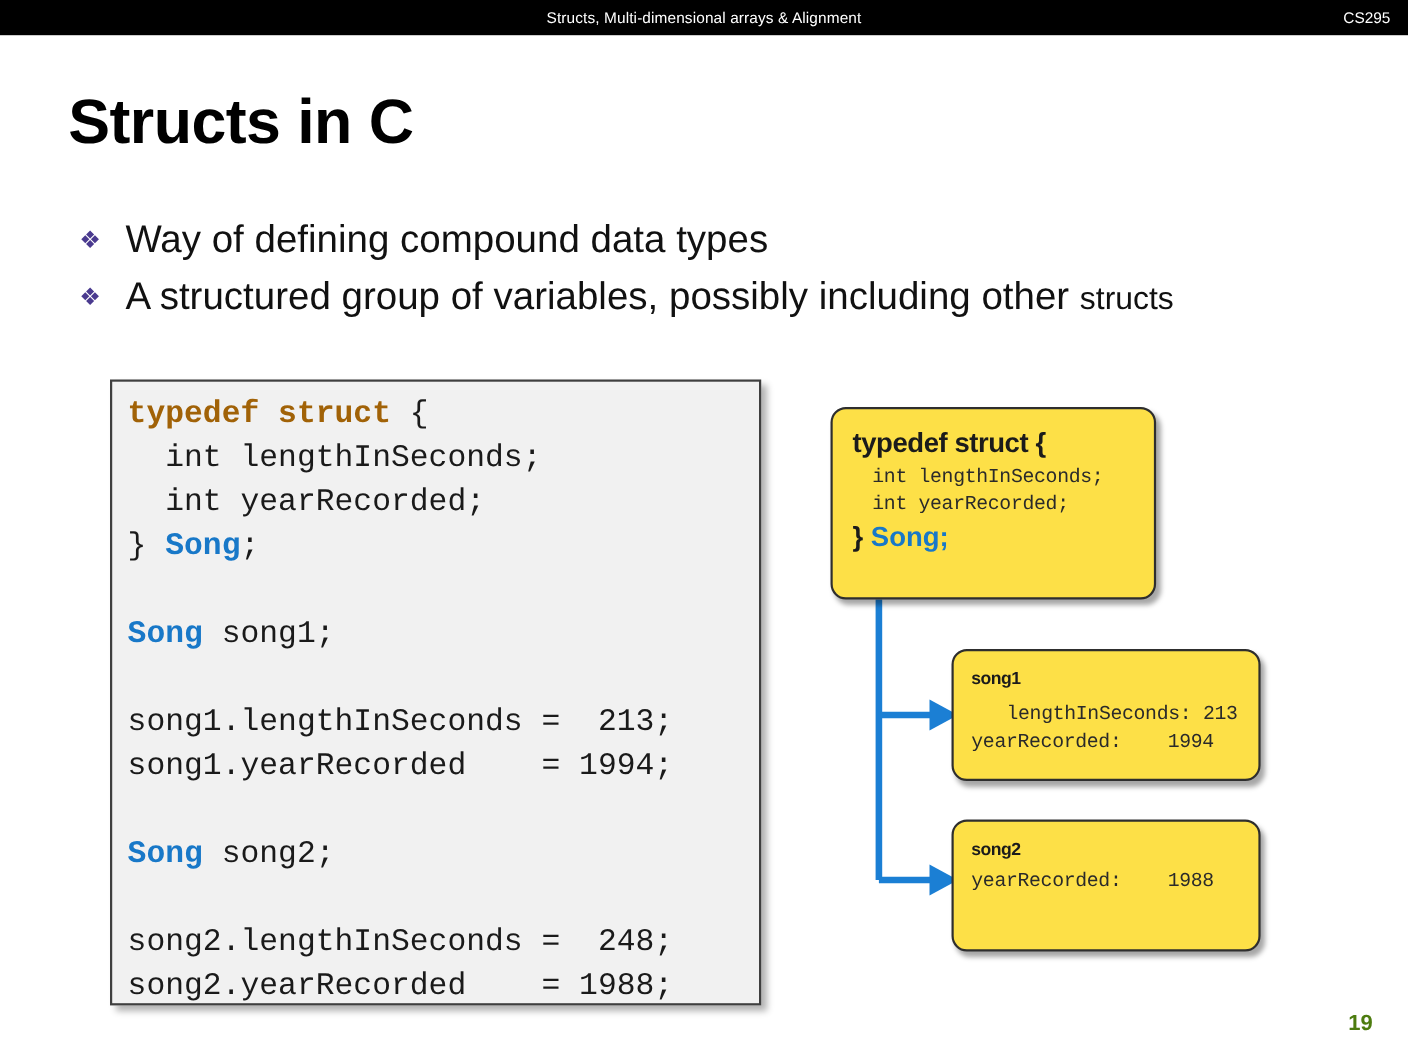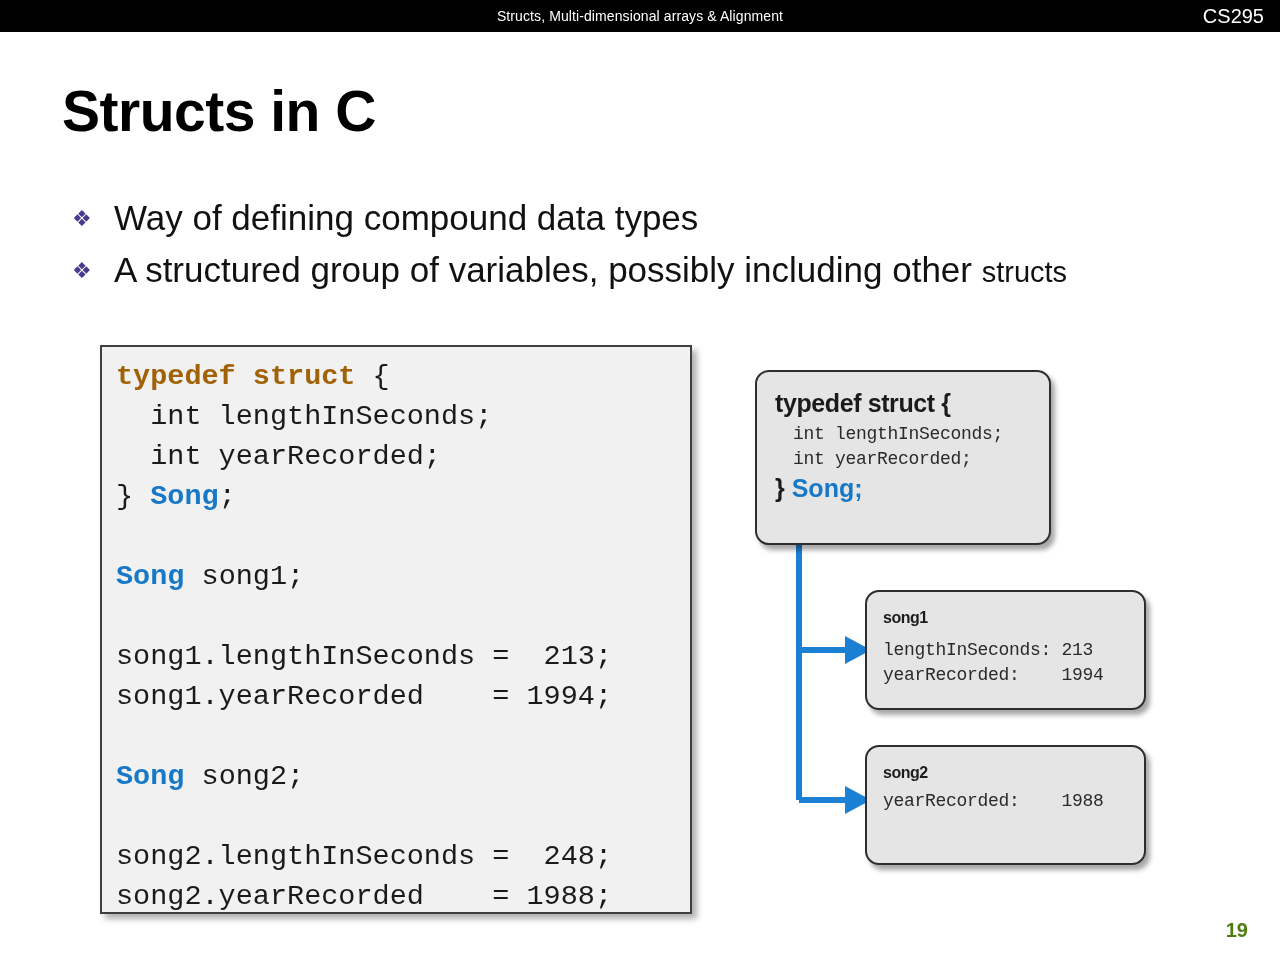--- a/index.html
+++ b/index.html
@@ -36,21 +36,21 @@
     font-family: "Liberation Sans", sans-serif;
     letter-spacing: 0.1px;
   }
   .header-course {
     position: absolute;
     right: 16px;
     top: 0;
     height: 32px;
     line-height: 32px;
     color: #ffffff;
-    font-size: 20px;
+    font-size: 14px;
     font-family: "Liberation Sans", sans-serif;
   }
 
   
   .slide-title {
     position: absolute;
     left: 62px;
     top: 78px;
     font-size: 57px;
     font-weight: bold;
@@ -128,21 +128,21 @@
   
   .diagram {
     position: absolute;
     left: 745px;
     top: 360px;
     width: 420px;
     height: 510px;
   }
   .dbox {
     position: absolute;
-    background: #e5e5e5;
+    background: #fde047;
     border: 2px solid #2e2e2e;
     border-radius: 14px;
     box-shadow: 4px 5px 5px rgba(0,0,0,0.35);
     box-sizing: border-box;
   }
   .dbox-typedef {
     left: 10px;
     top: 10px;
     width: 296px;
     height: 175px;
@@ -264,21 +264,21 @@
 
   <div class="dbox dbox-typedef">
     <div class="d-head-bold">typedef struct {</div>
     <div class="d-mono" style="margin-left:18px; margin-top:4px;">int lengthInSeconds;</div>
     <div class="d-mono" style="margin-left:18px;">int yearRecorded;</div>
     <div class="d-close"><span>} </span><span class="type">Song;</span></div>
   </div>
 
   <div class="dbox dbox-song dbox-song1">
     <div class="d-song-title">song1</div>
-    <div class="d-mono" style="margin-top:4px;">lengthInSeconds: 213</div>
+    <div class="d-mono" style="margin-top:4px;margin-left:32px;">lengthInSeconds: 213</div>
     <div class="d-mono">yearRecorded:    1994</div>
   </div>
 
   <div class="dbox dbox-song dbox-song2">
     <div class="d-song-title">song2</div>
     <div class="d-mono">yearRecorded:    1988</div>
   </div>
 
 </div>
 

